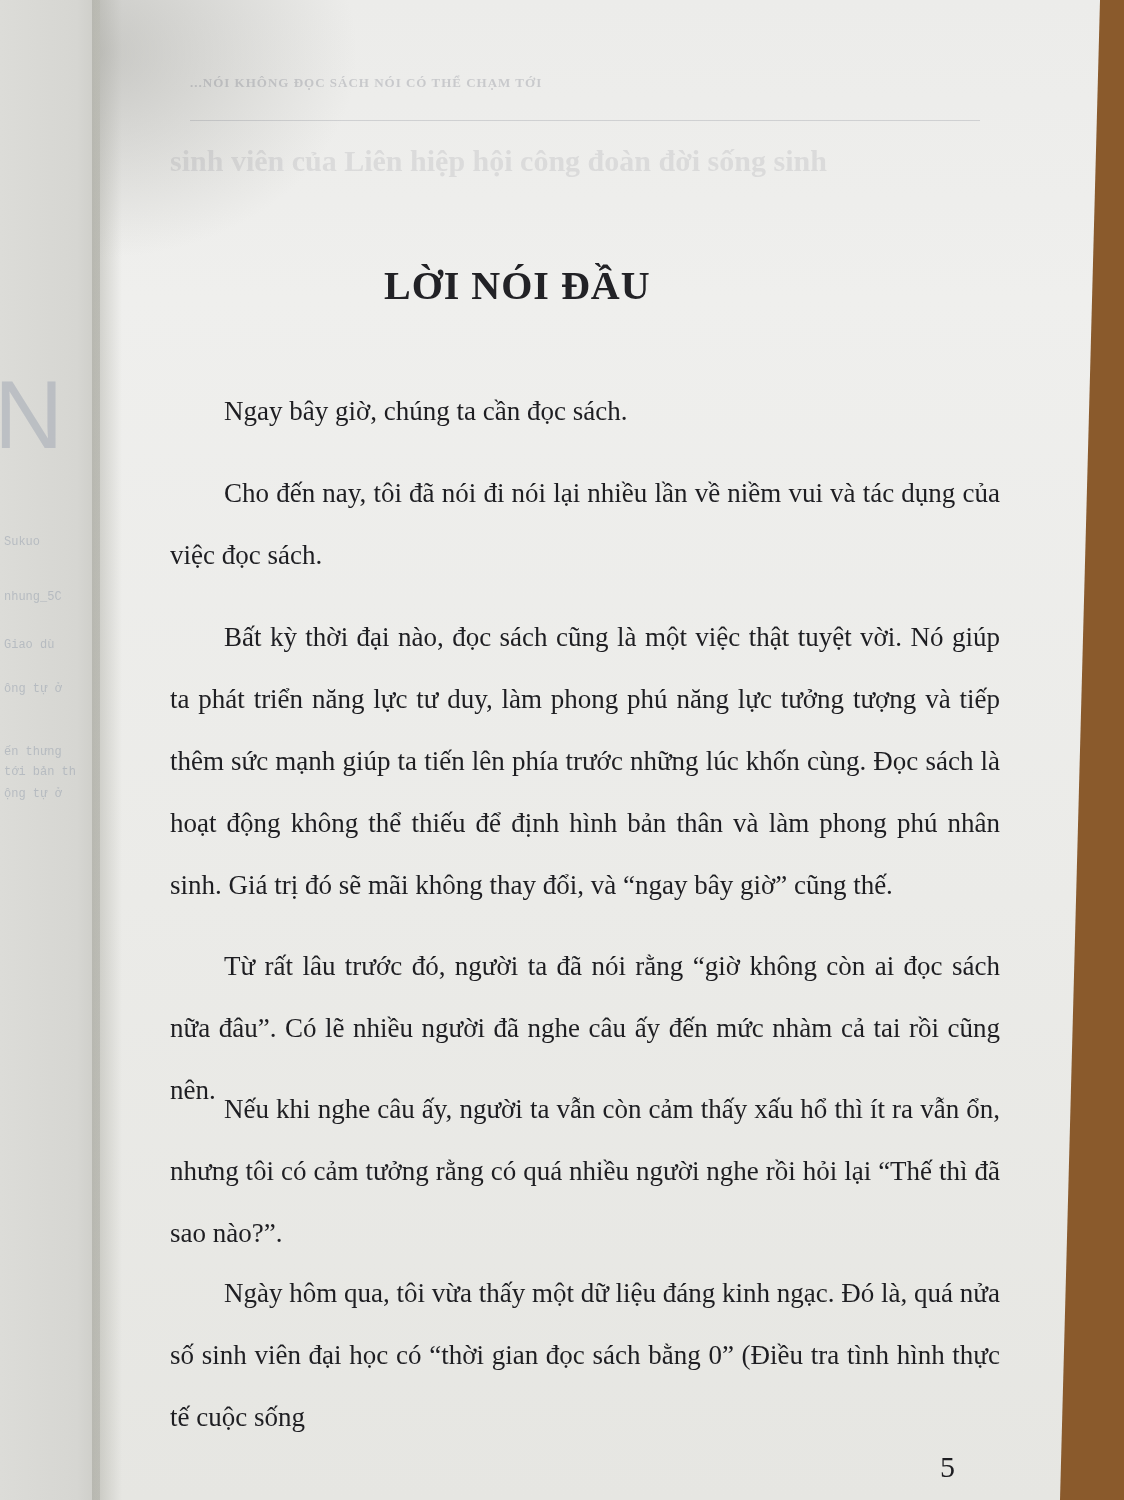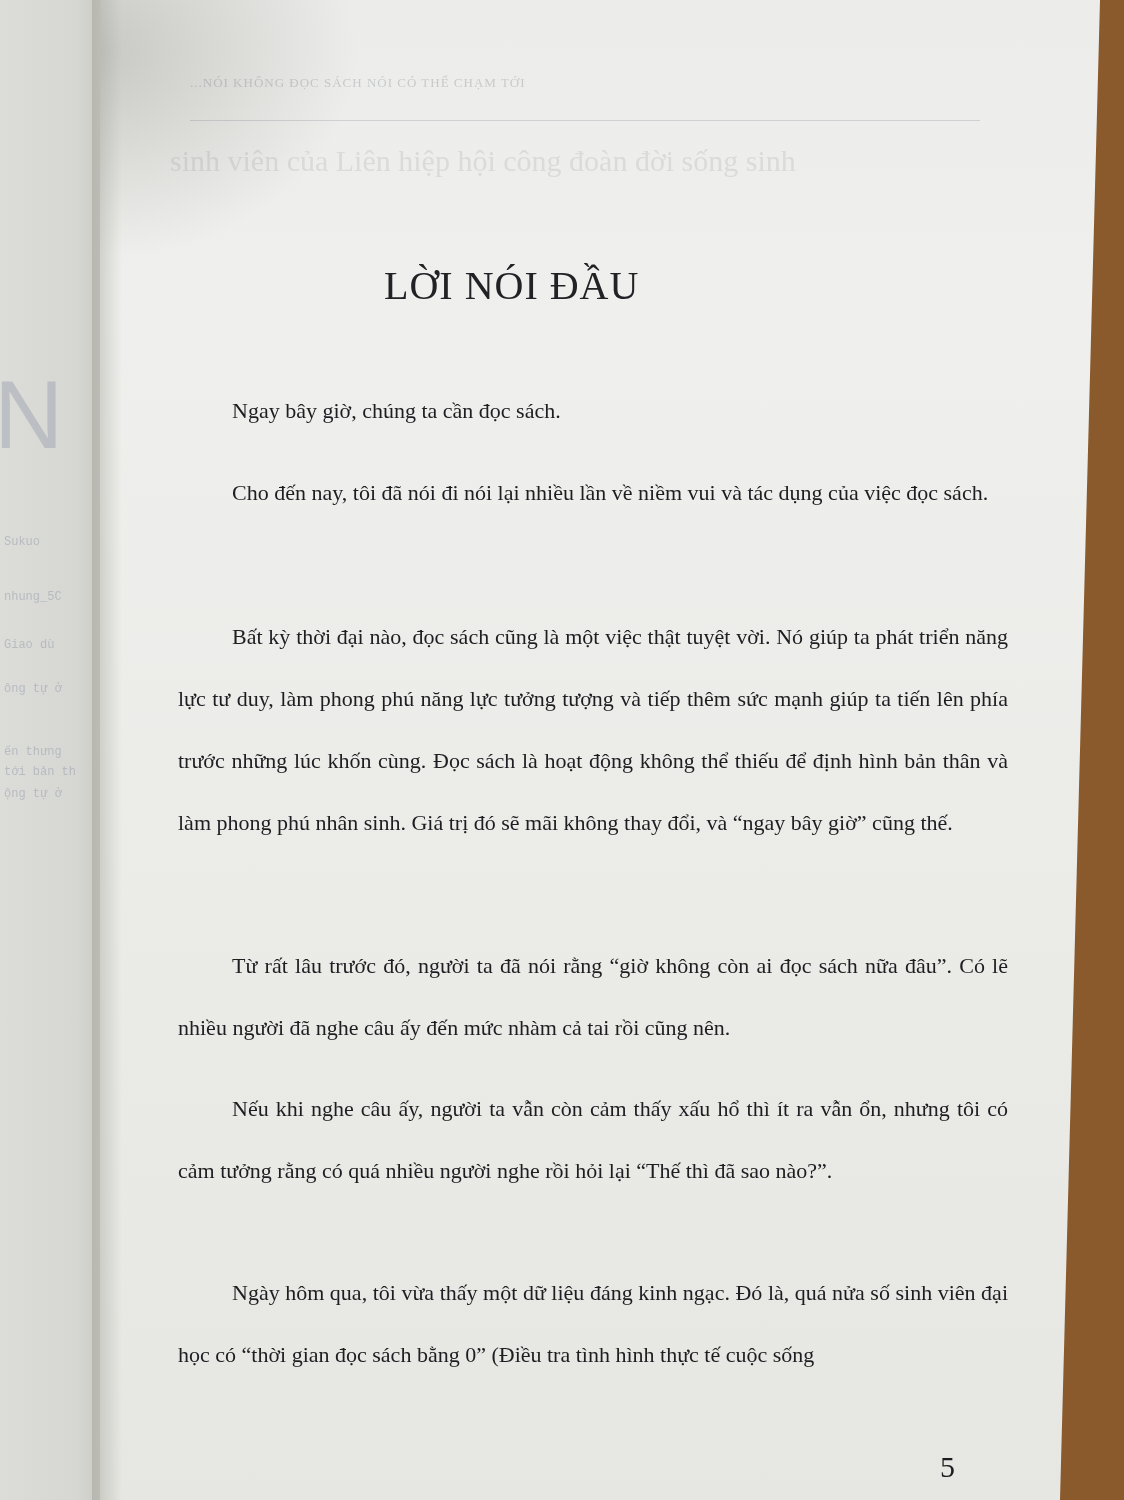--- a/index.html
+++ b/index.html
@@ -26,37 +26,37 @@
     position: absolute; left: 100px; top: 0; width: 1000px; height: 1500px;
     background: linear-gradient(180deg, #ececea 0%, #efefed 20%, #ebebe8 60%, #e6e6e2 100%);
     clip-path: polygon(0 0, 100% 0, 96% 100%, 0 100%);
   }
   .shadow-top {
     position: absolute; left: 100px; top: 0; width: 260px; height: 260px;
     background: radial-gradient(ellipse at 0% 20%, rgba(170,170,165,.55), rgba(230,230,228,0) 70%);
   }
   .bleed {
     position: absolute; left: 0; top: 0; width: 1008px; height: 1500px;
-    color: rgba(90,95,110,.13); font-size: 30px; line-height: 62px;
+    color: rgba(90,95,110,.13); font-size: 30px; line-height: 62px; font-weight: bold;
   }
   .bleed .running-head {
     position: absolute; left: 190px; top: 52px; font-size: 13px; letter-spacing: 1px;
     color: rgba(90,95,110,.25); border-bottom: 1px solid rgba(90,95,110,.2); width: 790px; padding-bottom: 6px;
   }
   .bleed .ghost-lines { position: absolute; left: 170px; top: 130px; width: 820px; }
   .content {
     position: absolute; left: 170px; top: 0; width: 830px; color: #1e1e22;
   }
   .title {
     position: absolute; left: 214px; top: 262px; width: 400px;
     font-size: 40px; letter-spacing: 1px; color: #222226;
   }
   .para {
-    position: absolute; left: 8px; width: 830px;
-    font-size: 22px; line-height: 62px; text-align: justify; text-align-last: left;
+    position: absolute; left: 0; width: 830px;
+    font-size: 27px; line-height: 62px; text-align: justify; text-align-last: left;
     text-indent: 54px;
   }
   .page-number {
     position: absolute; left: 940px; top: 1450px; font-size: 30px; color: #1e1e22;
   }
 </style>
 </head>
 <body>
 
 <div class="left-page"></div>
@@ -76,21 +76,21 @@
 <div class="shadow-top"></div>
 
 <div class="bleed">
   <div class="running-head">...NÓI KHÔNG ĐỌC SÁCH NÓI CÓ THỂ CHẠM TỚI</div>
   <div class="ghost-lines">
     <div>sinh viên của Liên hiệp hội công đoàn đời sống sinh</div>
   </div>
 </div>
 
 <div class="content">
-  <h1 class="title" style="margin:0;font-weight:normal;">LỜI NÓI ĐẦU</h1>
+  <h1 class="title" style="margin:0;font-weight:bold;">LỜI NÓI ĐẦU</h1>
 
   <p class="para" style="top:380px;margin:0">Ngay bây giờ, chúng ta cần đọc sách.</p>
   <p class="para" style="top:462px;margin:0">Cho đến nay, tôi đã nói đi nói lại nhiều lần về niềm vui và tác dụng của việc đọc sách.</p>
   <p class="para" style="top:606px;margin:0">Bất kỳ thời đại nào, đọc sách cũng là một việc thật tuyệt vời. Nó giúp ta phát triển năng lực tư duy, làm phong phú năng lực tưởng tượng và tiếp thêm sức mạnh giúp ta tiến lên phía trước những lúc khốn cùng. Đọc sách là hoạt động không thể thiếu để định hình bản thân và làm phong phú nhân sinh. Giá trị đó sẽ mãi không thay đổi, và “ngay bây giờ” cũng thế.</p>
   <p class="para" style="top:935px;margin:0">Từ rất lâu trước đó, người ta đã nói rằng “giờ không còn ai đọc sách nữa đâu”. Có lẽ nhiều người đã nghe câu ấy đến mức nhàm cả tai rồi cũng nên.</p>
   <p class="para" style="top:1078px;margin:0">Nếu khi nghe câu ấy, người ta vẫn còn cảm thấy xấu hổ thì ít ra vẫn ổn, nhưng tôi có cảm tưởng rằng có quá nhiều người nghe rồi hỏi lại “Thế thì đã sao nào?”.</p>
   <p class="para" style="top:1262px;margin:0">Ngày hôm qua, tôi vừa thấy một dữ liệu đáng kinh ngạc. Đó là, quá nửa số sinh viên đại học có “thời gian đọc sách bằng 0” (Điều tra tình hình thực tế cuộc sống</p>
 </div>
 
 <div class="page-number">5</div>

